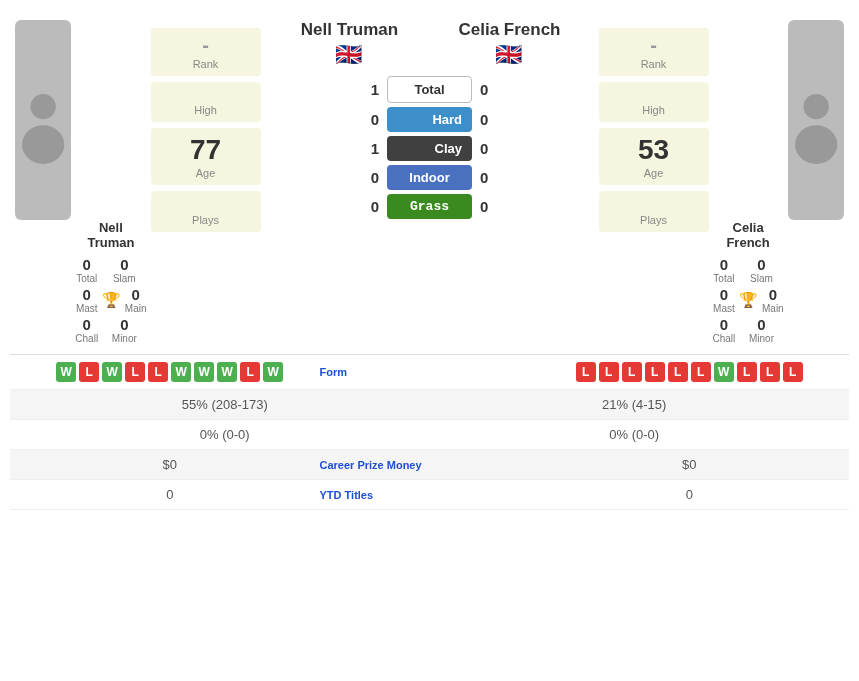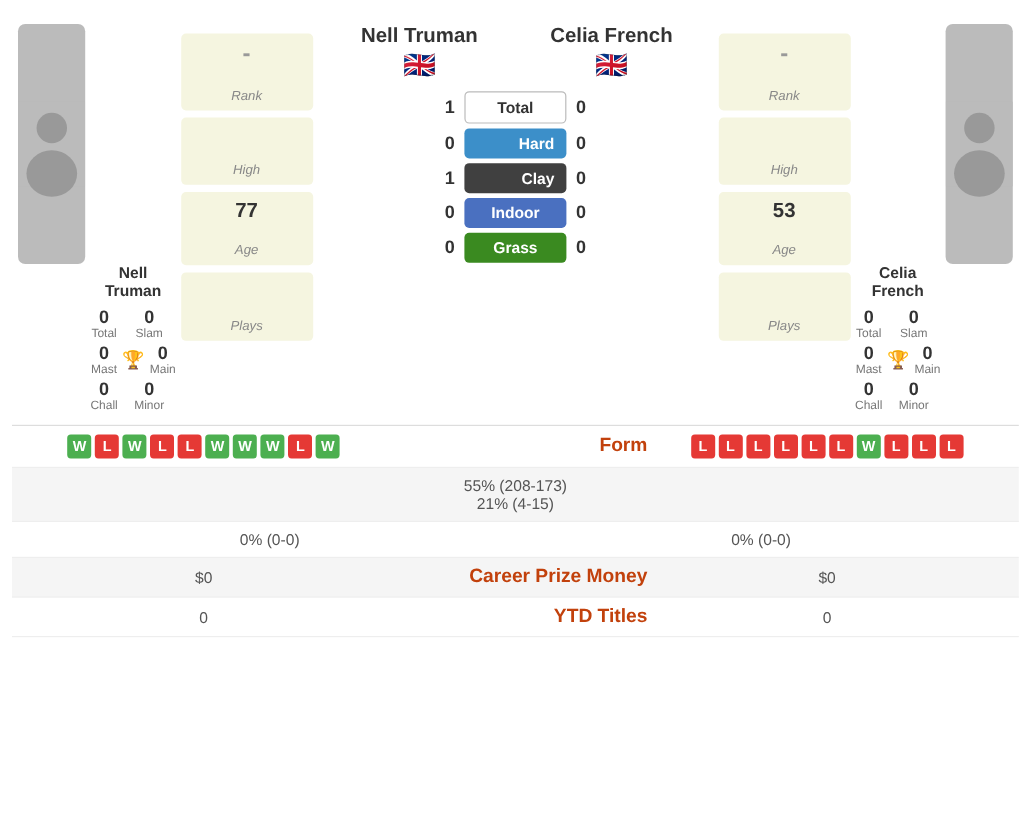--- a/index.html
+++ b/index.html
@@ -107,24 +107,24 @@
       border-bottom: 1px solid #eee;
       padding: 7px 10px;
     }
     .bottom-row-left {
       flex: 1;
       text-align: center;
       color: #555;
     }
     .bottom-row-center {
       width: 220px;
-      text-align: right;
-      font-weight: bold;
-      font-size: 16px;
-      color: #c2410c;
+      text-align: left;
+      font-weight: bold;
+      font-size: 11px;
+      color: #1d4ed8;
     }
     .bottom-row-right {
       flex: 1;
       text-align: center;
       color: #555;
     }
 
     
     .form-row {
       display: flex;
@@ -204,25 +204,24 @@
       min-width: 110px;
     }
     .rha-val {
       font-size: 20px;
       font-weight: bold;
       color: #999;
     }
     .rha-lbl {
       font-size: 11px;
       color: #888;
-      margin-top: 17px;
-      font-style: italic;
+      margin-top: 1px;
     }
     .rha-age-val {
-      font-size: 17px;
+      font-size: 28px;
       font-weight: bold;
       color: #333;
     }
     .rha-plays-val {
       font-size: 12px;
       color: #bbb;
       margin-top: 2px;
     }
   </style>
 </head>
@@ -319,21 +318,21 @@
             <div class="st-btn" style="background: #404040; color: rgb(255, 255, 255); text-align: right;">Clay</div>
             <div class="st-right-score">0</div>
           </div>
           <div class="surface-table-row">
             <div class="st-left-score">0</div>
             <div class="st-btn" style="background: rgb(74, 112, 192); color: rgb(255, 255, 255);">Indoor</div>
             <div class="st-right-score">0</div>
           </div>
           <div class="surface-table-row">
             <div class="st-left-score">0</div>
-            <div class="st-btn" style="background: rgb(58, 138, 32); color: rgb(255, 255, 255);">Grass</div>
+            <div class="st-btn" style="background: rgb(58, 138, 32); color: rgb(255, 255, 255); font-family: Liberation Mono, monospace;">Grass</div>
             <div class="st-right-score">0</div>
           </div>
         </div>
     </div>
 
     <div class="rha-panel" style="margin-top:8px;margin-left:4px;">
       <div class="rha-box">
         <div class="rha-val">-</div>
         <div class="rha-lbl">Rank</div>
       </div>
@@ -421,21 +420,21 @@
             <div class="form-badge form-l">L</div>
             <div class="form-badge form-l">L</div>
             <div class="form-badge form-w">W</div>
             <div class="form-badge form-l">L</div>
             <div class="form-badge form-l">L</div>
             <div class="form-badge form-l">L</div>
           </div>
       </div>
     </div>
 
-    <div class="bottom-row" style="background:#f5f5f5;flex-direction:column;">
+    <div class="bottom-row" style="background:#f5f5f5;">
       <div class="bottom-row-left">55% (208-173)</div>
       <div class="bottom-row-right">21% (4-15)</div>
     </div>
 
     <div class="bottom-row">
       <div class="bottom-row-left">0% (0-0)</div>
       <div class="bottom-row-right">0% (0-0)</div>
     </div>
 
     <div class="bottom-row" style="background:#f5f5f5;">

